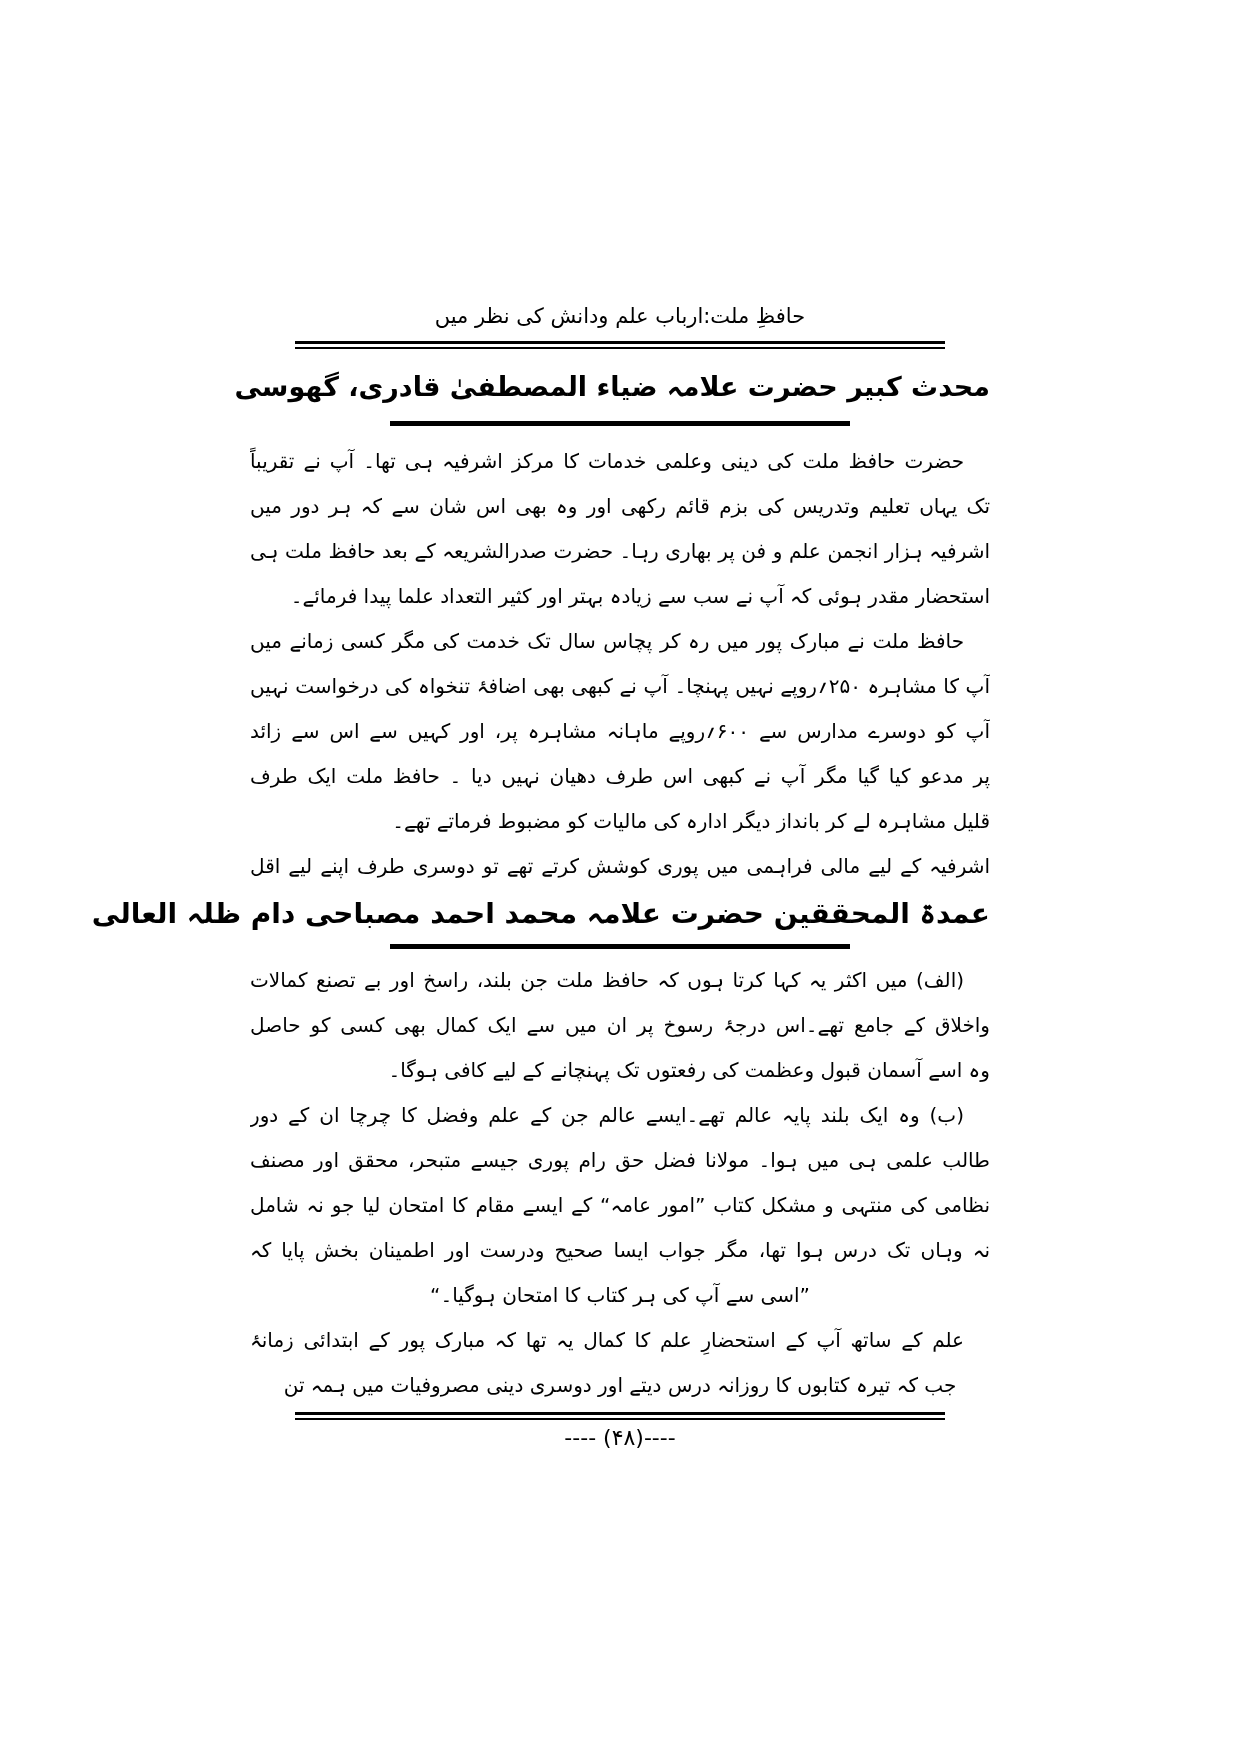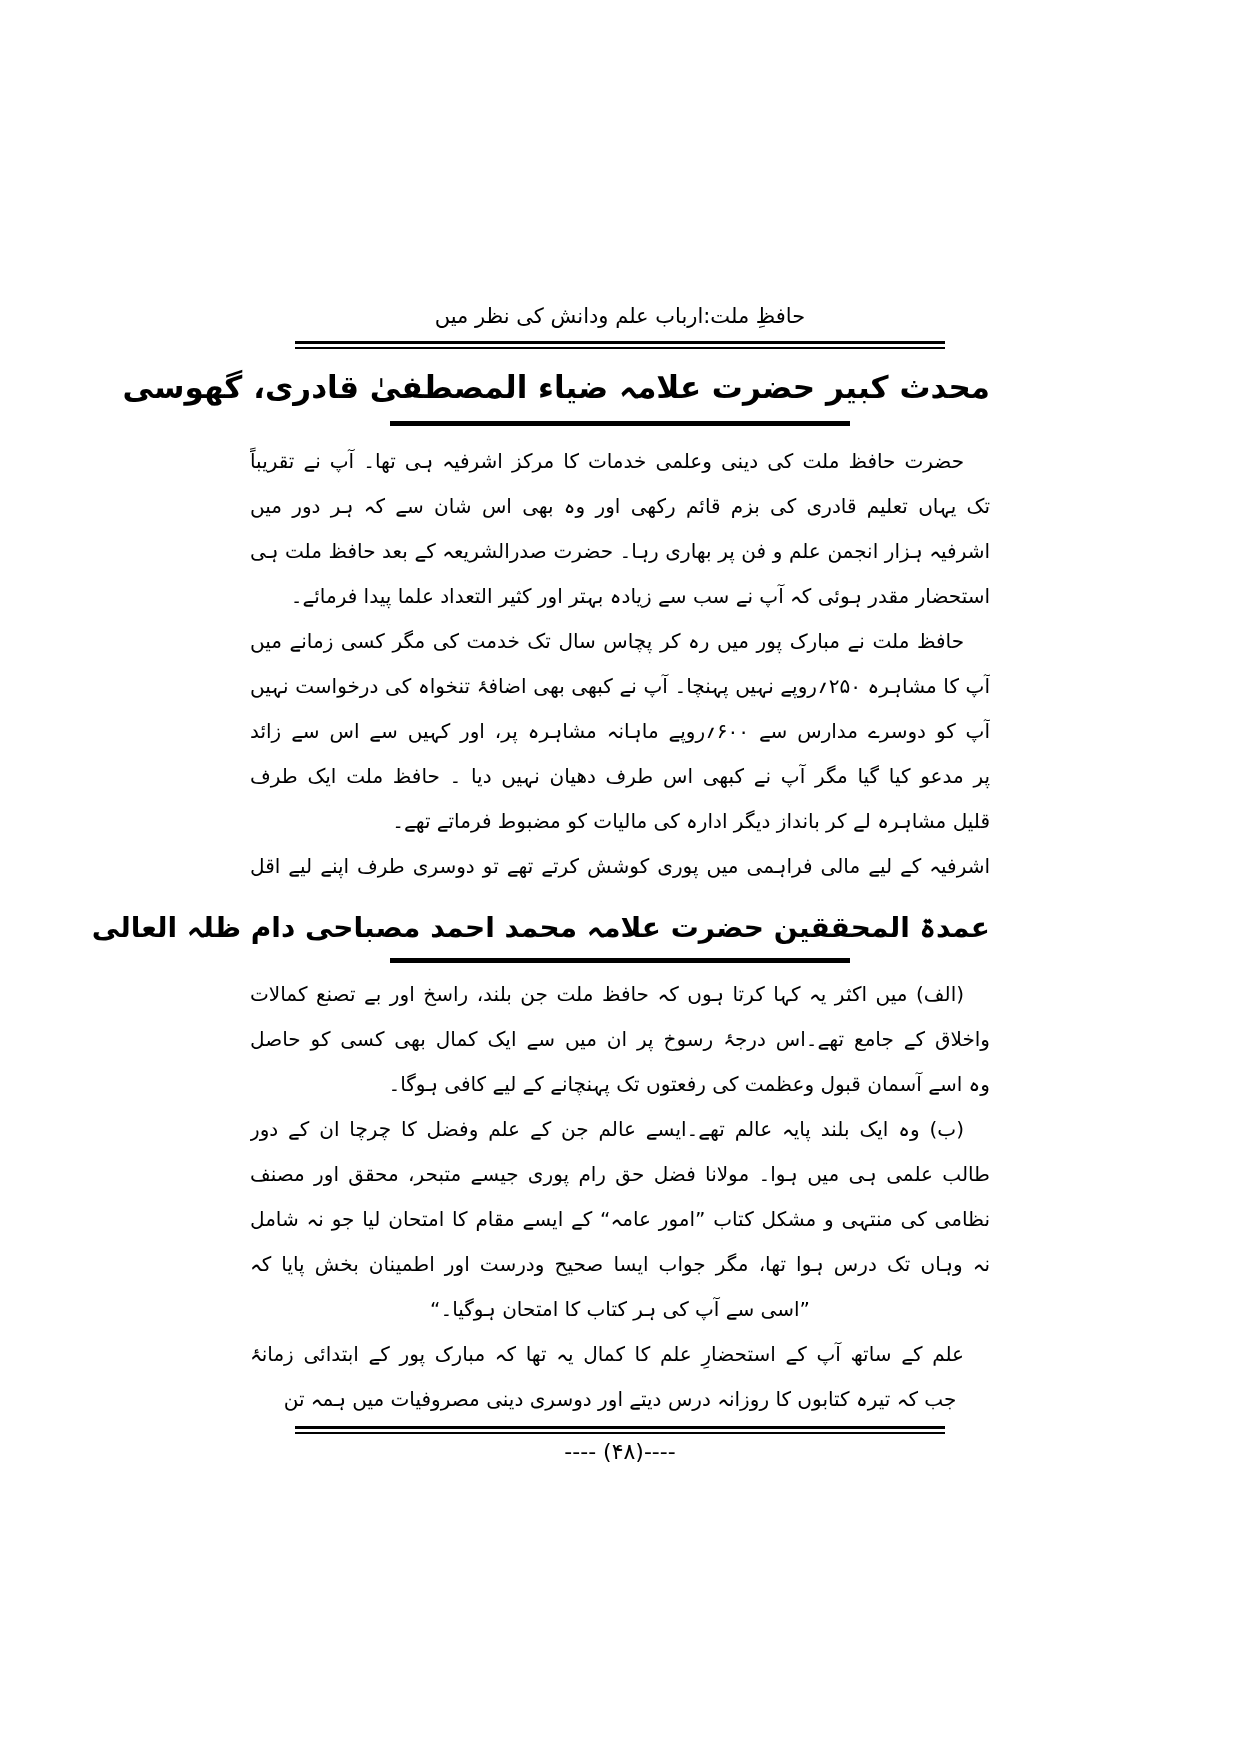--- a/index.html
+++ b/index.html
@@ -34,35 +34,35 @@
   .dbl-rule {
     width: 650px;
     margin: 5px auto 0 auto;
     height: 3px;
     border-top: 3px solid #000;
     border-bottom: 2px solid #000;
   }
   .h1-title {
     margin-top: 12px;
     text-align: center;
-    font-size: 31px;
+    font-size: 27px;
     font-weight: bold;
     line-height: 52px;
     height: 52px;
     white-space: nowrap;
     overflow: visible;
   }
   .h1-underline {
     width: 460px;
     height: 5px;
     background: #000;
     margin: 8px auto 0 auto;
   }
   .h2-title {
-    margin-top: 14px;
+    margin-top: 0;
     text-align: center;
     font-size: 28px;
     font-weight: bold;
     line-height: 50px;
     height: 50px;
     white-space: nowrap;
     overflow: visible;
   }
   .h2-underline {
     width: 460px;
@@ -101,21 +101,21 @@
   <div class="content">
 
     <div class="running-header">حافظِ ملت:ارباب علم ودانش کی نظر میں</div>
     <div class="dbl-rule"></div>
 
     <div class="h1-title">محدث کبیر حضرت علامہ ضیاء المصطفیٰ قادری، گھوسی</div>
     <div class="h1-underline"></div>
 
     <div class="para first">
       <div class="line j indent">حضرت حافظ ملت کی دینی وعلمی خدمات کا مرکز اشرفیہ ہی تھا۔ آپ نے تقریباً ۴۴؍سال</div>
-      <div class="line j">تک یہاں تعلیم قادری کی بزم قائم رکھی اور وہ بھی اس شان سے کہ ہر دور میں</div>
+      <div class="line j">تک یہاں تعلیم وتدریس کی بزم قائم رکھی اور وہ بھی اس شان سے کہ ہر دور میں</div>
       <div class="line j">اشرفیہ ہزار انجمن علم و فن پر بھاری رہا۔ حضرت صدرالشریعہ کے بعد حافظ ملت ہی کے لیے یہ</div>
       <div class="line last">استحضار مقدر ہوئی کہ آپ نے سب سے زیادہ بہتر اور کثیر التعداد علما پیدا فرمائے۔</div>
     </div>
 
     <div class="para">
       <div class="line j indent">حافظ ملت نے مبارک پور میں رہ کر پچاس سال تک خدمت کی مگر کسی زمانے میں بھی</div>
       <div class="line j">آپ کا مشاہرہ ۲۵۰؍روپے نہیں پہنچا۔ آپ نے کبھی بھی اضافۂ تنخواہ کی درخواست نہیں دی۔</div>
       <div class="line j">آپ کو دوسرے مدارس سے ۶۰۰؍روپے ماہانہ مشاہرہ پر، اور کہیں سے اس سے زائد تنخواہ</div>
       <div class="line j">پر مدعو کیا گیا مگر آپ نے کبھی اس طرف دھیان نہیں دیا ۔ حافظ ملت ایک طرف</div>
       <div class="line last">قلیل مشاہرہ لے کر بانداز دیگر ادارہ کی مالیات کو مضبوط فرماتے تھے۔</div>

